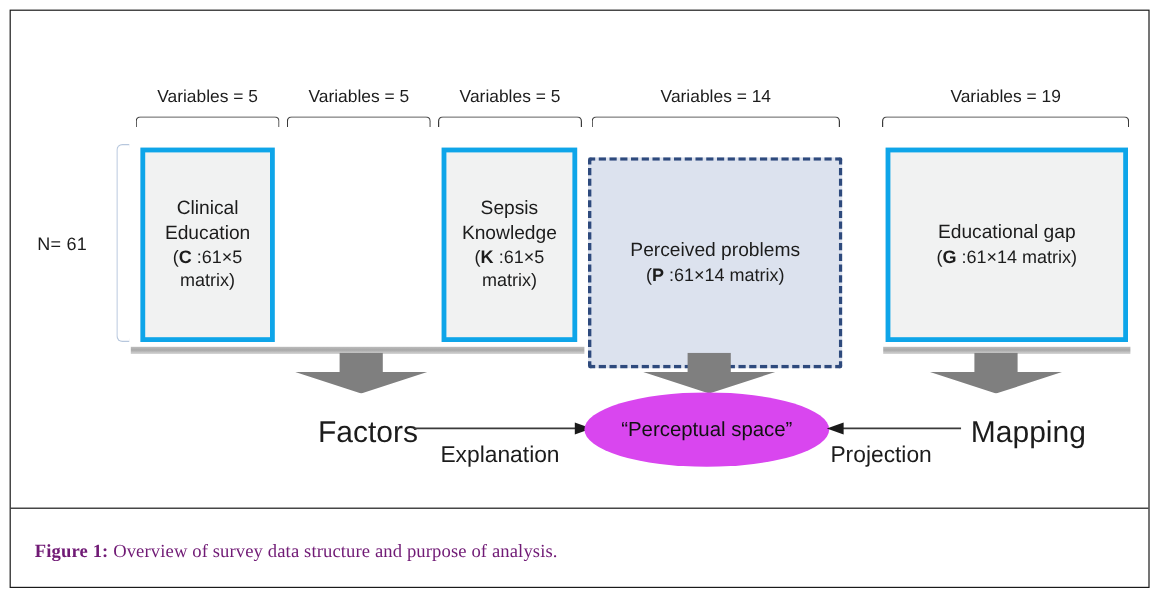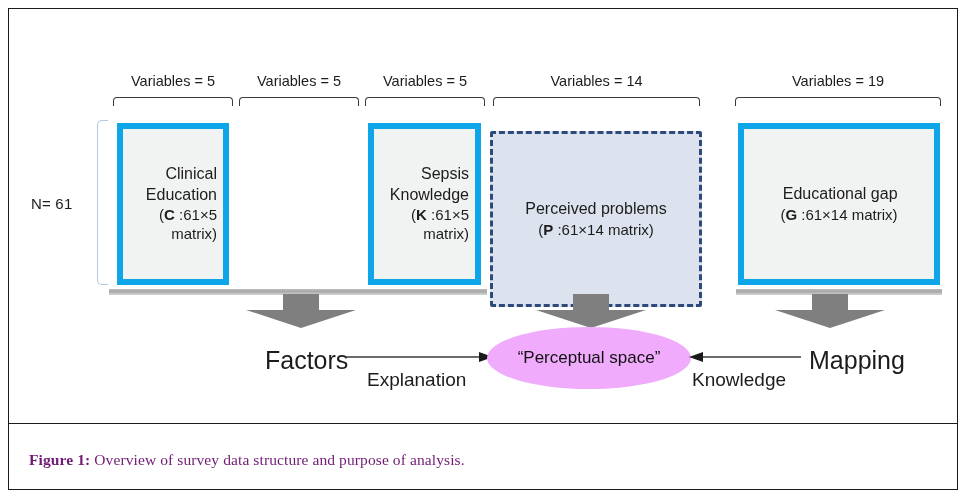--- a/index.html
+++ b/index.html
@@ -92,22 +92,21 @@
     box-sizing: border-box;
     display: flex;
     align-items: center;
     justify-content: center;
     text-align: center;
     line-height: 1.28;
     color: #1c1c1c;
   }
   .data-box.plain {
     background: #f1f2f2;
-    border: 6px solid #0ea5e9;
-    text-align: right;
+    border: 4px solid #0ea5e9;
   }
   .data-box.highlight {
     background: #dce2ee;
     border: 3px dashed #2e4a7d;
     border-radius: 2px;
     margin-top: 12px;
   }
   .box-inner {
     padding: 0 6px;
   }
@@ -133,21 +132,21 @@
     position: absolute;
   }
 
   
   #perceptual-space-ellipse {
     position: absolute;
     left: 478px;
     top: 318px;
     width: 204px;
     height: 62px;
-    background: #f0abfc;
+    background: #d946ef;
     border-radius: 50%;
     display: flex;
     align-items: center;
     justify-content: center;
     color: #111111;
     font-size: 17px;
     white-space: nowrap;
   }
 
   
@@ -272,21 +271,21 @@
 
     <div id="perceptual-space-ellipse">
       <span>“Perceptual space”</span>
     </div>
 
     <svg style="position:absolute; left:680px; top:340px;" width="112" height="16" viewBox="0 0 112 16">
       <line x1="112" y1="8" x2="12" y2="8" stroke="#3a3a3a" stroke-width="1.3"></line>
       <polygon points="0,8 14,3 14,13" fill="#1a1a1a"></polygon>
     </svg>
     <div class="side-term" style="left:800px; top:337px;">Mapping</div>
-    <div class="connector-label" style="left:683px; top:360px;">Knowledge</div>
+    <div class="connector-label" style="left:683px; top:360px;">Projection</div>
 
   </div>
 
   <div id="caption-divider"></div>
 
   <div id="figure-caption">
     <b>Figure 1:</b><span> Overview of survey data structure and purpose of analysis.</span>
   </div>
 
 </div>

